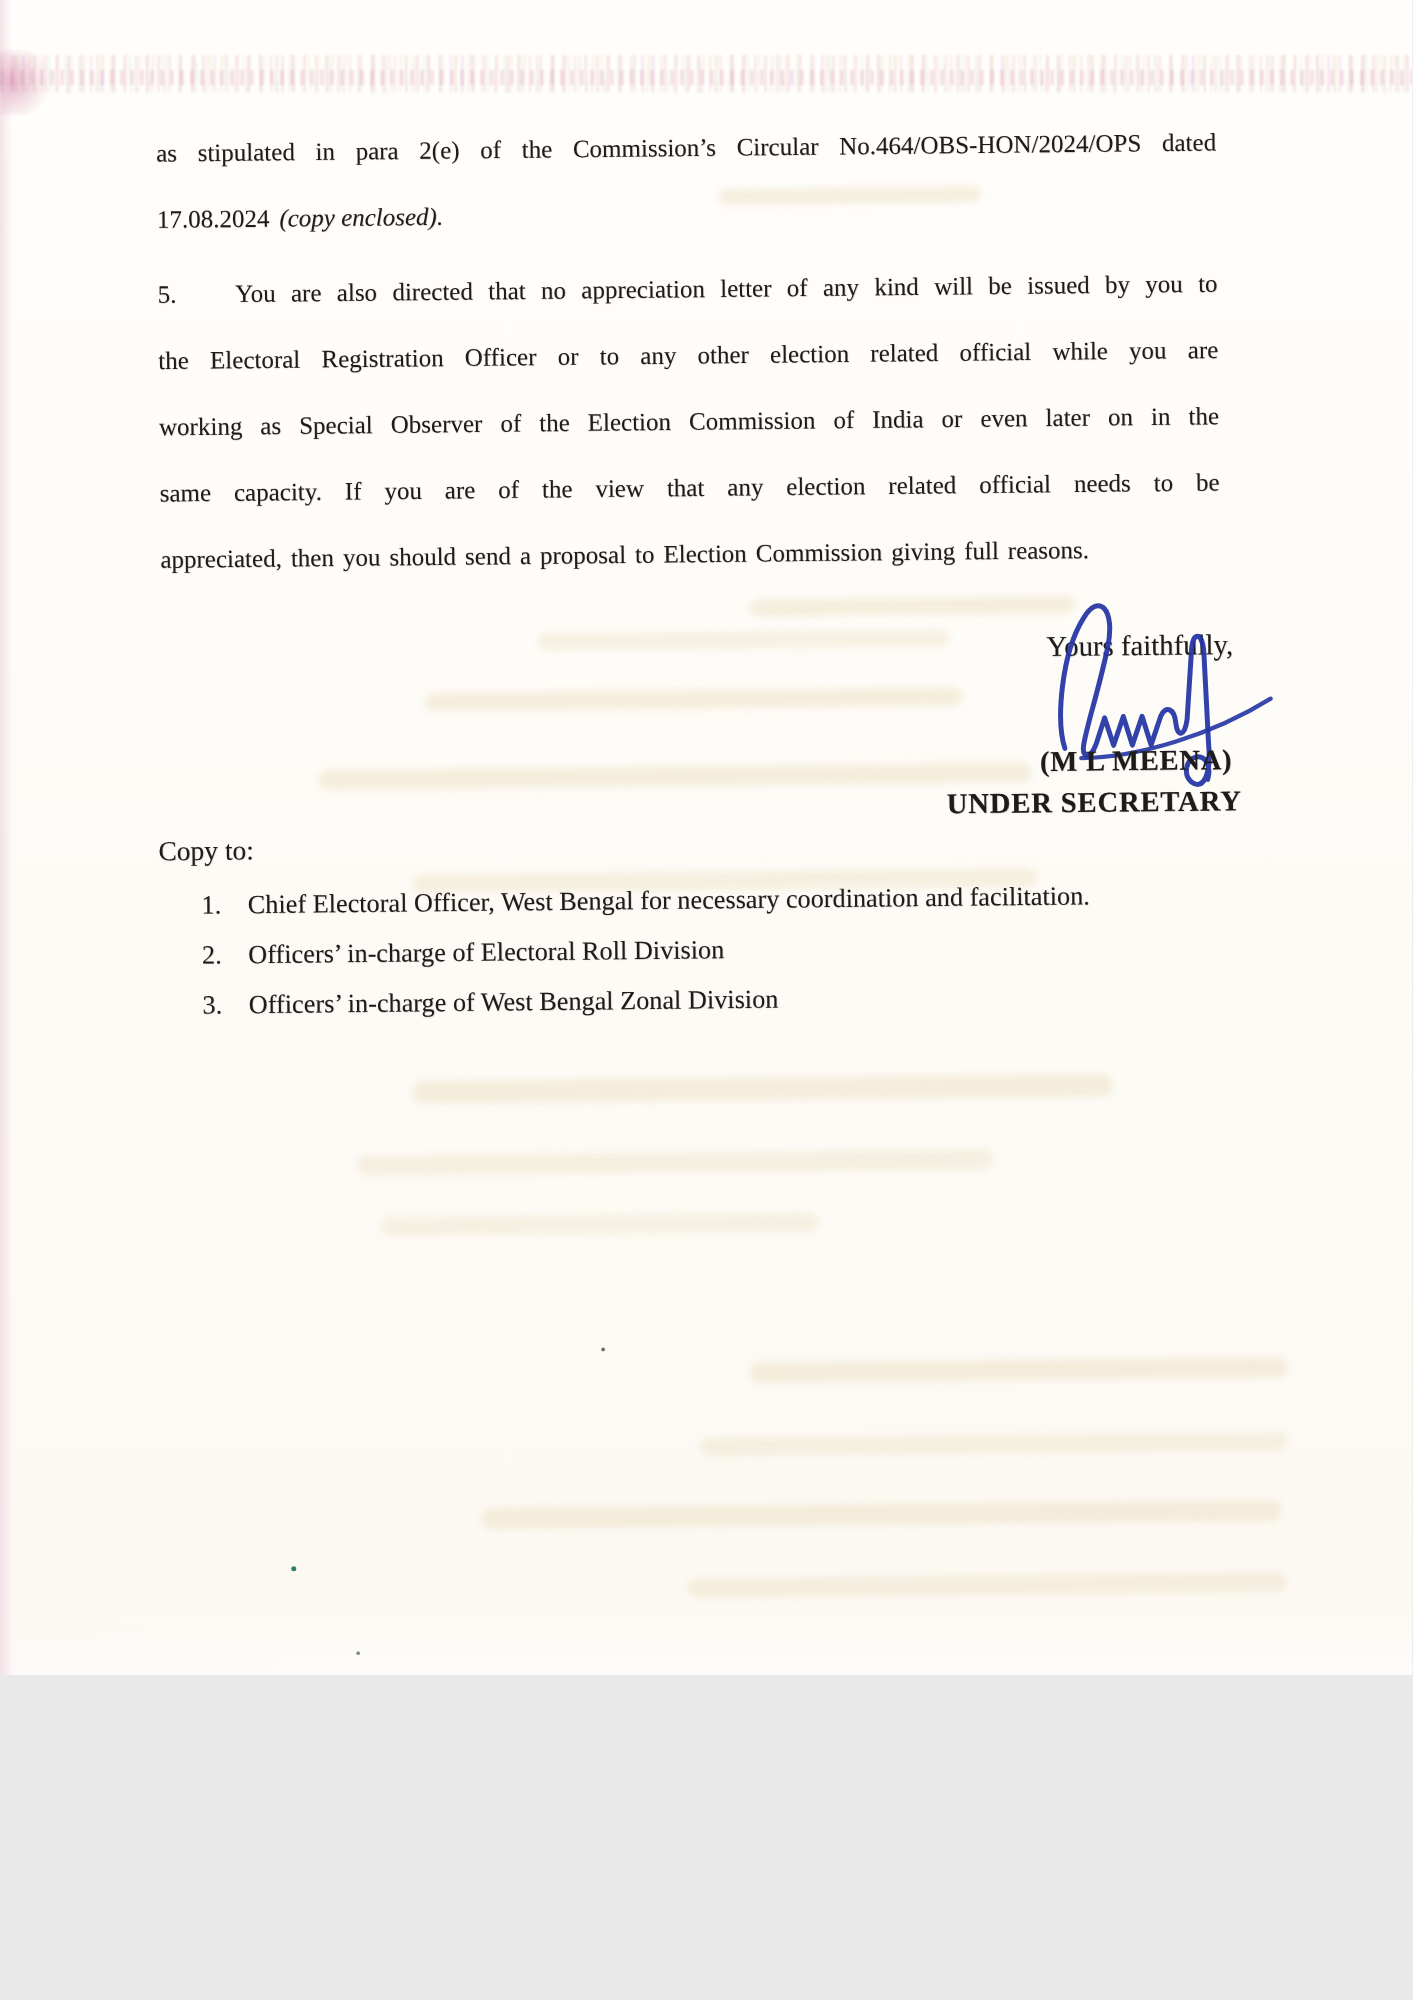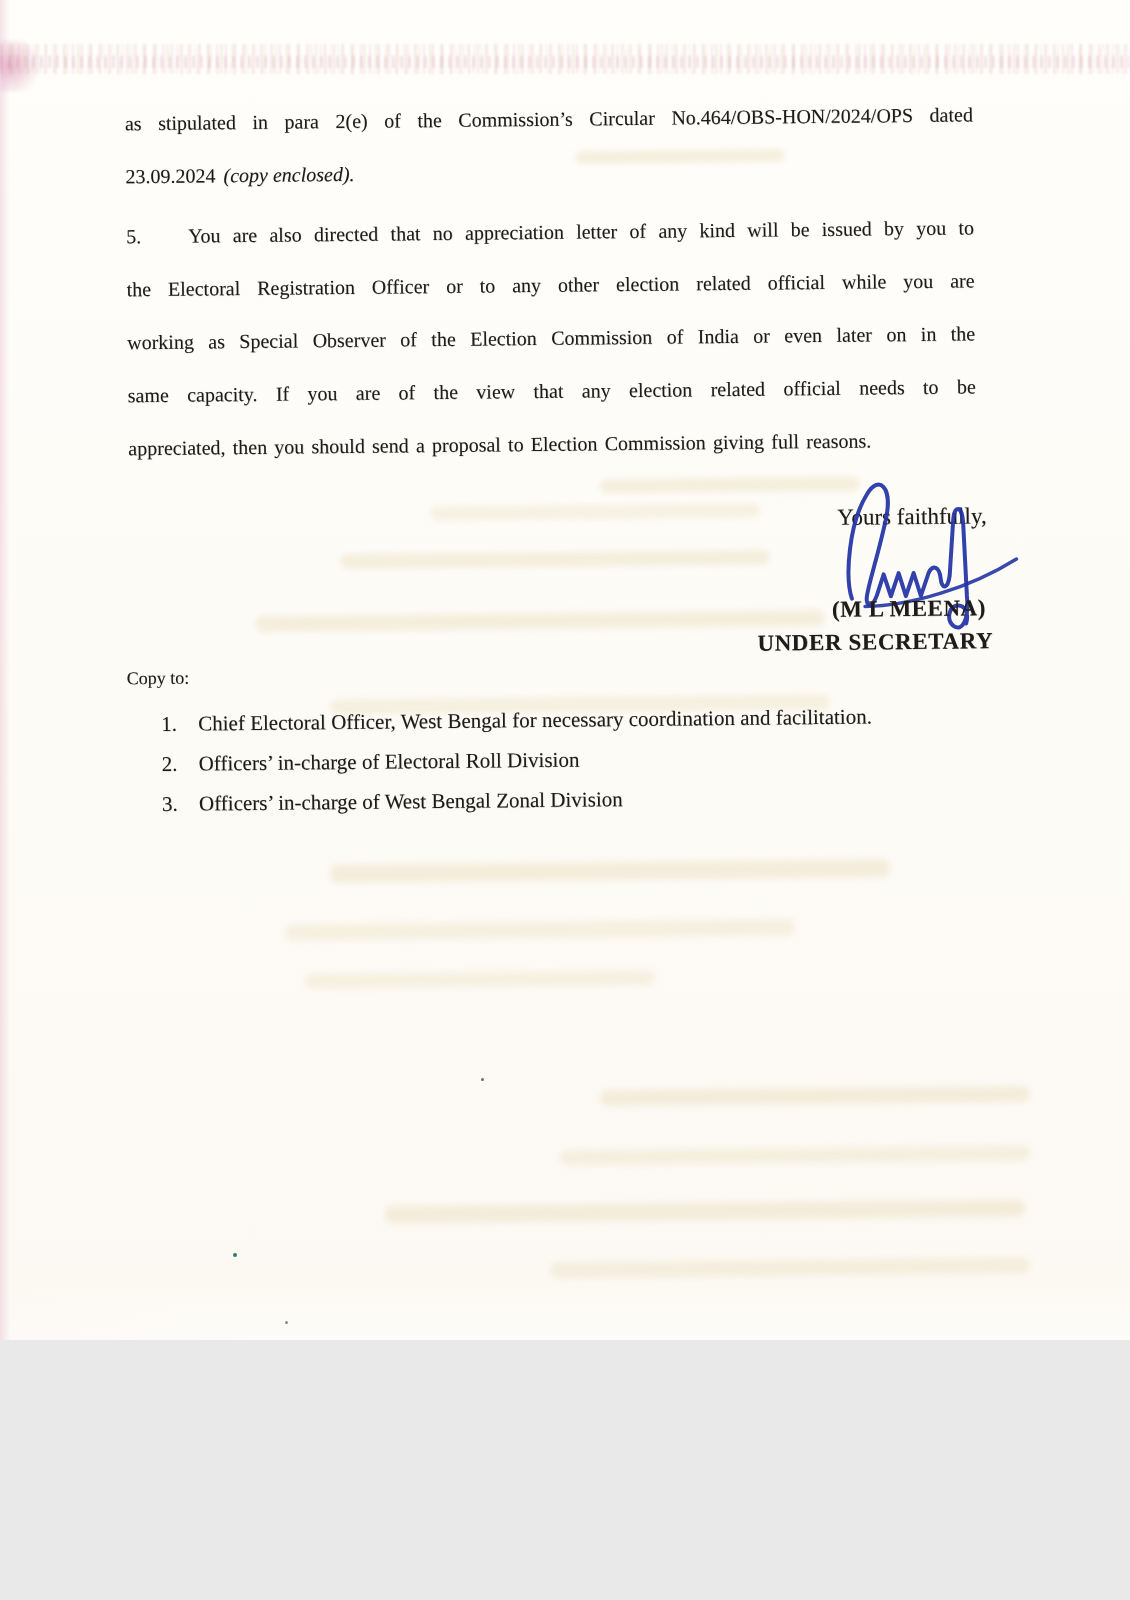--- a/index.html
+++ b/index.html
@@ -23,21 +23,21 @@
   .lastline { word-spacing:2.2px; }
 
   .sig-valediction { position:absolute; left:836px; top:512px; font-size:23px;
     text-shadow:0.3px 0.3px 0.7px rgba(45,40,34,0.38); }
   .sig-svg { position:absolute; left:834px; top:484px; width:192px; height:162px; }
   .sig-name { position:absolute; left:830px; top:604px; font-size:23px; font-weight:700; letter-spacing:0.5px;
     text-shadow:0.3px 0.3px 0.7px rgba(45,40,34,0.45); }
   .sig-title { position:absolute; left:755px; top:637px; font-size:23px; font-weight:700; letter-spacing:0.6px;
     text-shadow:0.3px 0.3px 0.7px rgba(45,40,34,0.45); }
 
-  .copy-label { position:absolute; left:124px; top:668px; font-size:18px;
+  .copy-label { position:absolute; left:124px; top:668px; font-size:22px;
     text-shadow:0.3px 0.3px 0.7px rgba(45,40,34,0.38); }
   .copy-list { position:absolute; left:158px; top:711px; font-size:21px; list-style:none; margin:0; padding:0;
     text-shadow:0.3px 0.3px 0.7px rgba(45,40,34,0.38); }
   .copy-item { display:flex; margin-bottom:14px; line-height:26px; }
   .copy-num { width:37px; flex:0 0 37px; }
 
   
   .left-edge-shade { position:absolute; left:0; top:0; width:12px; height:1600px;
     background:linear-gradient(90deg, rgba(222,168,196,0.32), rgba(222,168,196,0) 85%); }
   .noise-band { position:absolute; left:0; top:44px; width:1130px; height:30px; opacity:0.85;
@@ -88,21 +88,21 @@
   <div class="speck" style="left:233px;top:1253px;width:4px;height:4px;background:#2e7d6e;"></div>
   <div class="speck" style="left:285px;top:1321px;width:3px;height:3px;background:#8a8a8a;"></div>
 
   <div class="rot">
 
     <div class="bodytext">
       <div class="line jl">
         <span>as stipulated in para 2(e) of the Commission’s Circular No.464/OBS-HON/2024/OPS dated</span>
       </div>
       <div class="line">
-        <span>23.09.2024</span><span class="it">(copy enclosed).</span>
+        <span>17.08.2024</span><span class="it">(copy enclosed).</span>
       </div>
 
       <div class="line jl p5">
         <span class="pnum">5.</span><span>You are also directed that no appreciation letter of any kind will be issued by you to</span>
       </div>
       <div class="line jl">
         <span>the Electoral Registration Officer or to any other election related official while you are</span>
       </div>
       <div class="line jl">
         <span>working as Special Observer of the Election Commission of India or even later on in the</span>

